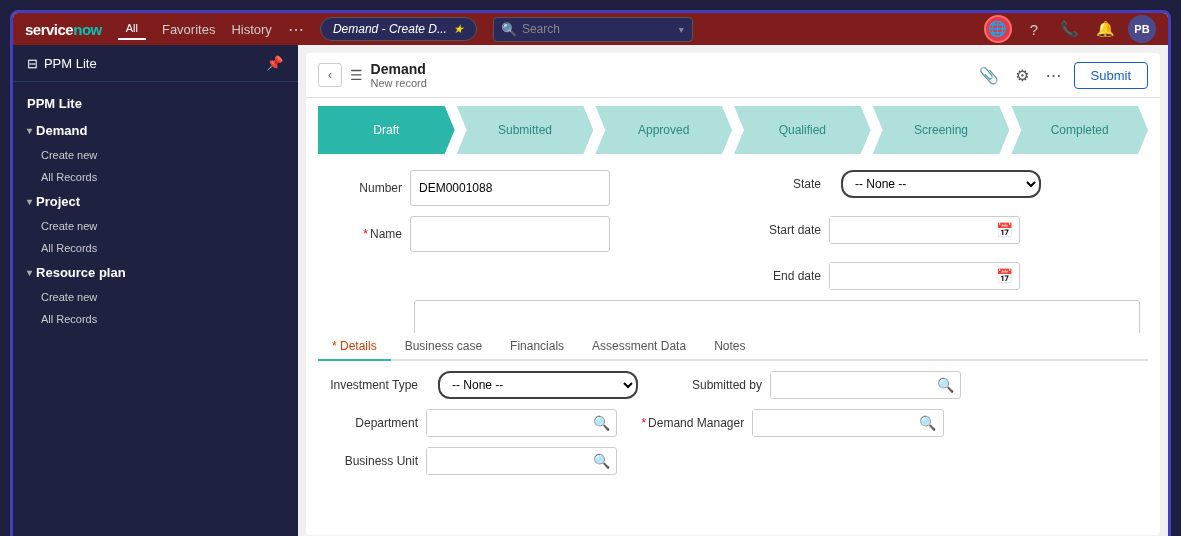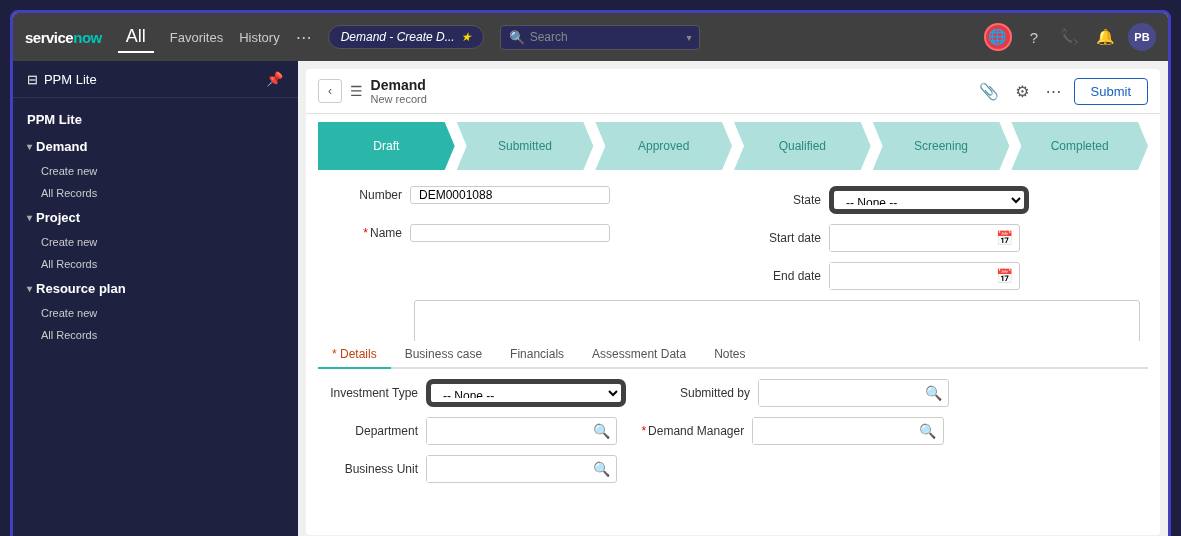--- a/index.html
+++ b/index.html
@@ -18,44 +18,44 @@
       height: 536px;
       border: 3px solid #4040c0;
       border-radius: 8px;
       overflow: hidden;
       display: flex;
       flex-direction: column;
       background: #fff;
     }
     
     .top-nav {
-      background: #404040;
-      display: flex;
-      align-items: center;
-      height: 48px;
+      background: #7f1d1d;
+      display: flex;
+      align-items: center;
+      height: 32px;
       padding: 0 12px;
       gap: 8px;
       flex-shrink: 0;
     }
     .brand {
       display: flex;
       align-items: center;
       gap: 6px;
       margin-right: 8px;
     }
     .brand-logo {
       color: #fff;
       font-size: 15px;
       font-weight: 700;
       letter-spacing: -0.5px;
     }
     .brand-logo span { color: #00c4b4; }
     .nav-all {
       color: #fff;
-      font-size: 18px;
+      font-size: 11px;
       padding: 4px 8px;
       cursor: pointer;
       border-bottom: 2px solid #fff;
     }
     .nav-links {
       display: flex;
       align-items: center;
       gap: 16px;
       margin-left: 8px;
     }
@@ -322,31 +322,32 @@
       min-width: 80px;
       flex-shrink: 0;
     }
     .required-star { color: #e00; margin-right: 2px; }
     .form-input {
       border: 1px solid #ccc;
       border-radius: 3px;
       padding: 4px 8px;
       font-size: 12px;
       outline: none;
-      height: 18px;
+      height: 36px;
     }
     .form-input.medium { width: 200px; }
     .form-select {
-      border: 5px solid #404040;
-      border-radius: 7px;
+      border: 2px solid #404040;
+      border-radius: 12px;
       padding: 4px 8px;
       font-size: 12px;
       outline: none;
       height: 28px;
       background: #fff;
+      margin-left: 12px;
     }
     .form-select.medium { width: 200px; }
     .form-select.large { width: 200px; }
     .date-input-wrap {
       display: flex;
       align-items: center;
       border: 1px solid #ccc;
       border-radius: 3px;
       height: 28px;
     }

